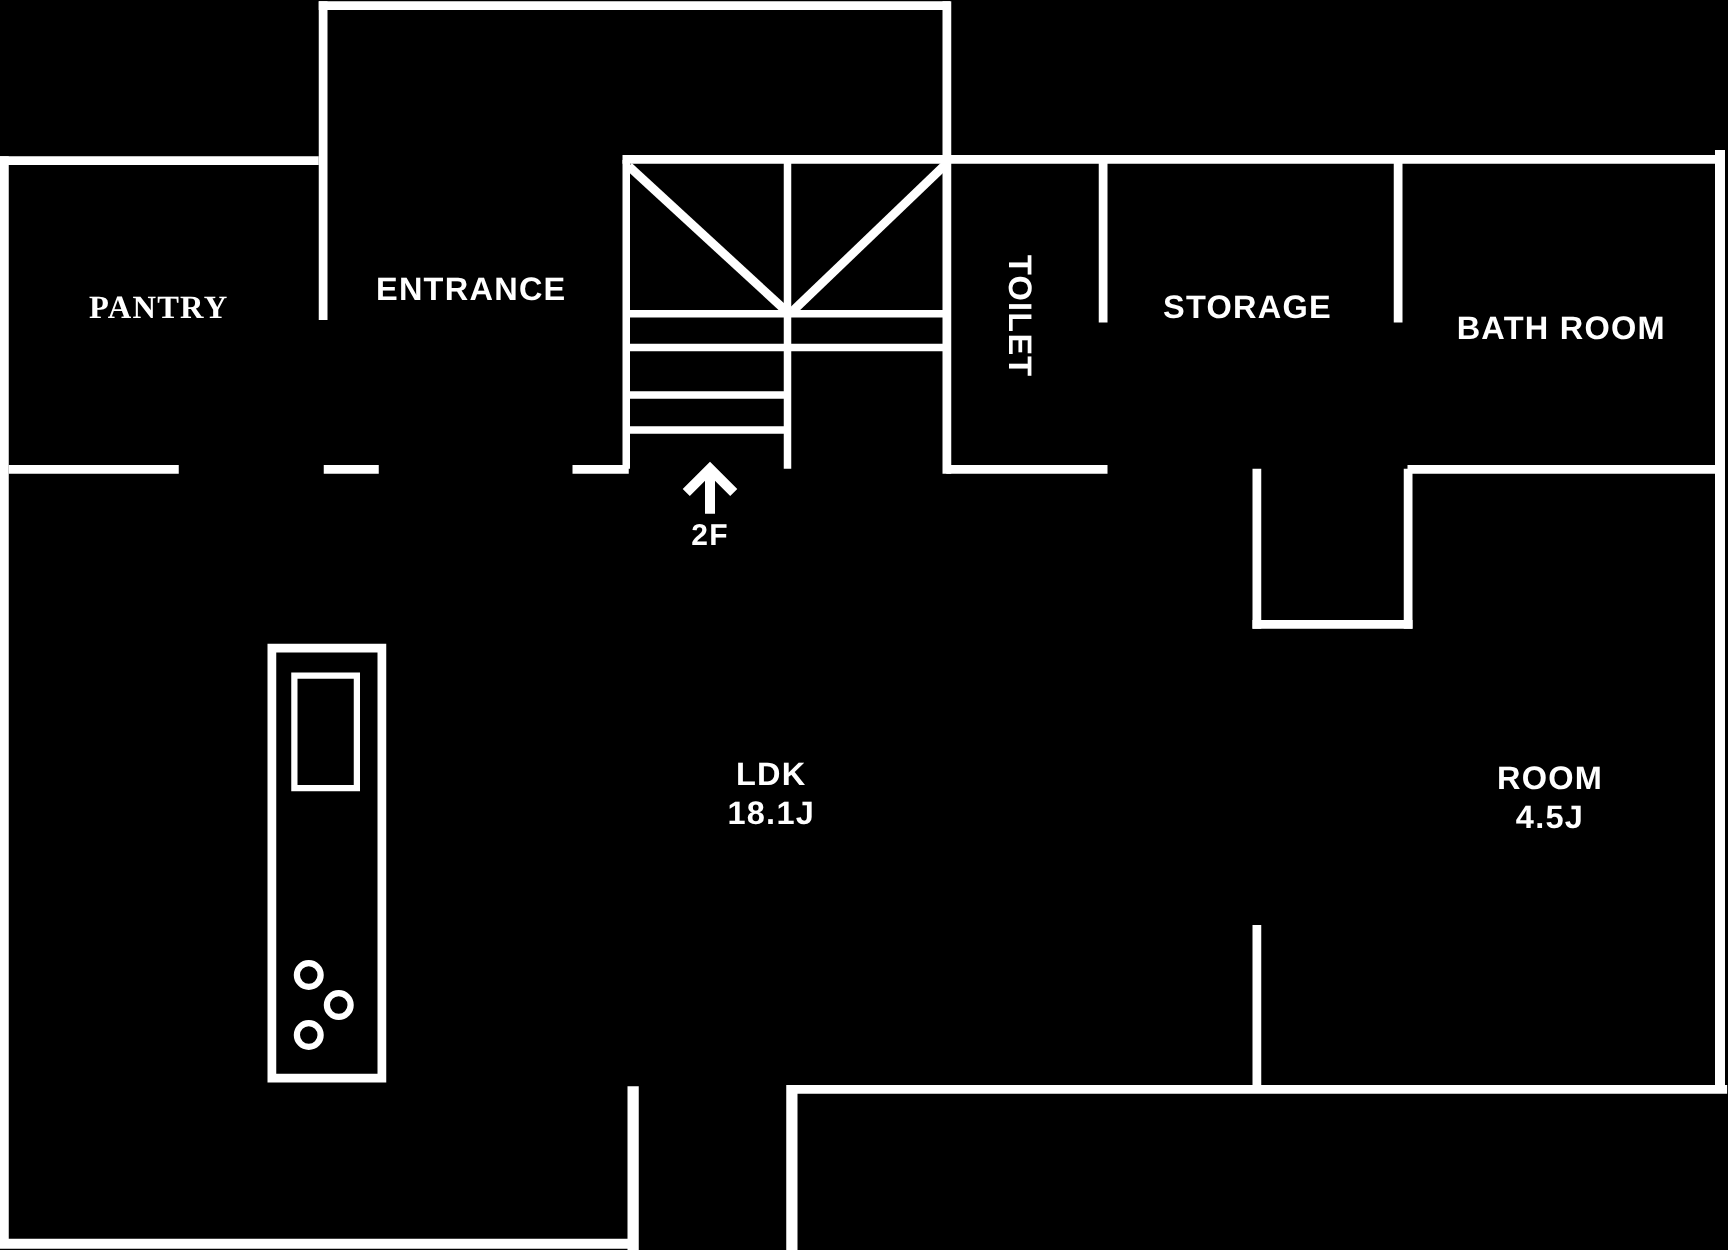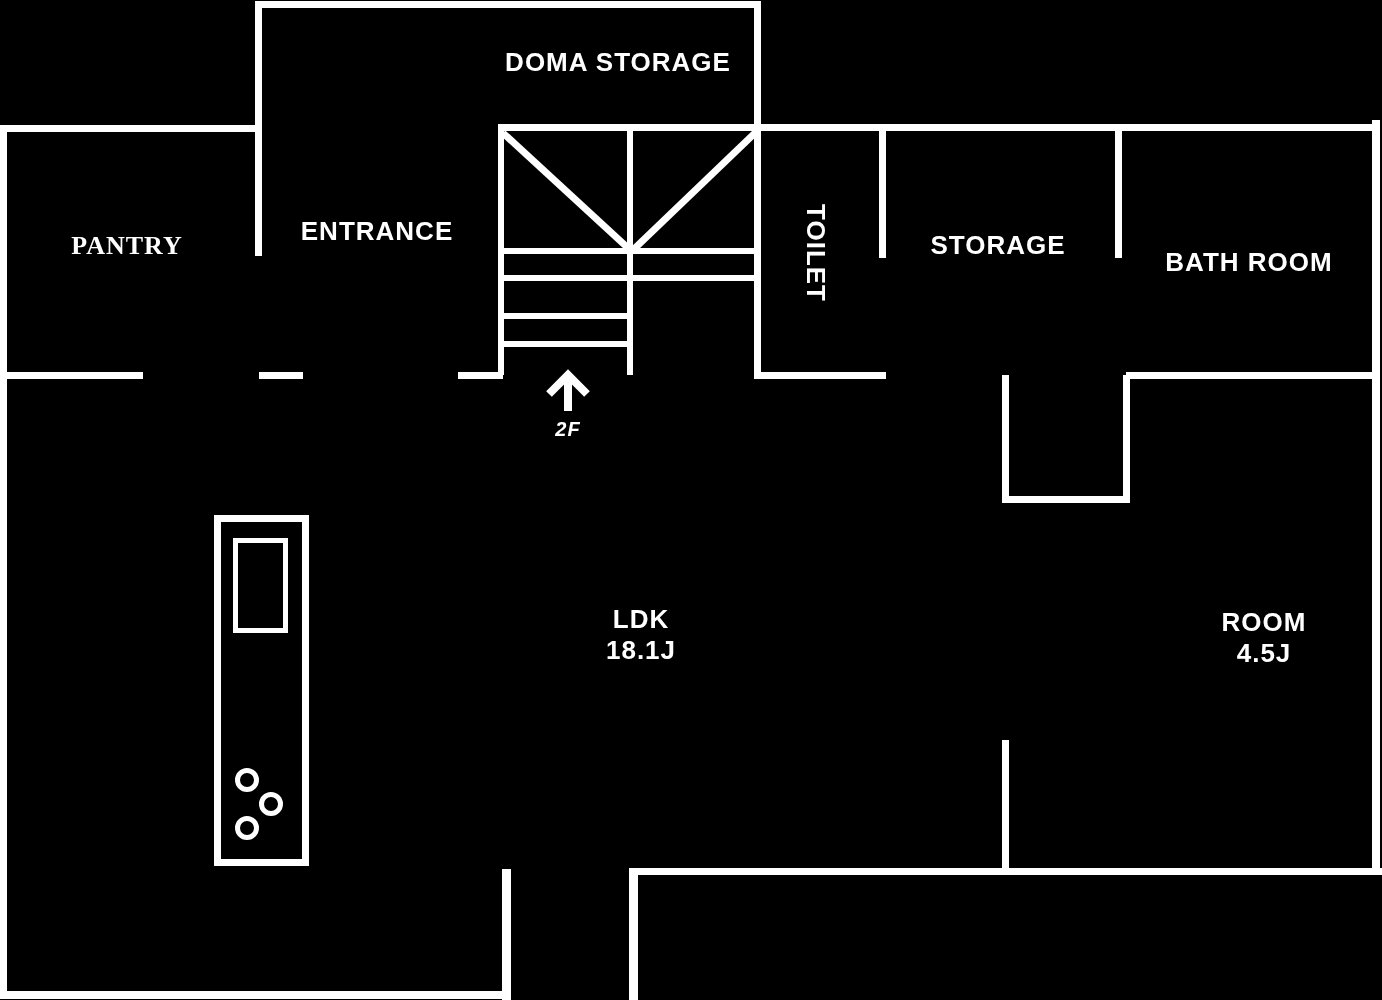--- a/index.html
+++ b/index.html
@@ -16,22 +16,22 @@
     color:#fff;
     font-weight:bold;
     font-size:26px;
     letter-spacing:1px;
     white-space:nowrap;
     transform:translate(-50%,-50%);
     line-height:1;
     text-align:center;
   }
   .lbl.vert{transform:translate(-50%,-50%) rotate(90deg);}
-  .lbl.small{font-size:20px;font-style:italic;}
-  .twoline{line-height:31px;margin-left:24px;}
+  .lbl.small{font-size:24px;}
+  .twoline{line-height:31px;}
   .rect{position:absolute;background:#000;box-sizing:border-box;border:7px solid #fff;}
   .rect.thin{border-width:5px;}
   .burner{position:absolute;width:24px;height:24px;box-sizing:border-box;border:5px solid #fff;border-radius:50%;background:#000;}
   svg{position:absolute;overflow:visible;}
 </style>
 </head>
 <body>
 
 <div id="plan">
 
@@ -79,21 +79,20 @@
   <div class="burner" style="left:259px;top:792px;"></div>
   <div class="burner" style="left:235px;top:816px;"></div>
 
   <svg style="left:541px;top:369px;" width="54" height="44" viewBox="0 0 54 44">
     <polyline points="27,42 27,8" stroke="#fff" stroke-width="8" fill="none"></polyline>
     <polyline points="8,25 27,6 46,25" stroke="#fff" stroke-width="8" fill="none" stroke-linejoin="miter"></polyline>
   </svg>
 
   <div class="lbl" style="left:127px;top:246px;font-family:Liberation Serif, serif;">PANTRY</div>
   <div class="lbl" style="left:377px;top:231px;">ENTRANCE</div>
-  <div class="lbl" style="left:618px;top:62px;">DOMA STORAGE</div>
   <div class="lbl vert" style="left:816px;top:253px;">TOILET</div>
   <div class="lbl" style="left:998px;top:245px;">STORAGE</div>
   <div class="lbl" style="left:1249px;top:246px;margin-top:16px;">BATH ROOM</div>
 
   <div class="lbl twoline" style="left:617px;top:635px;">
     <div>LDK</div>
     <div>18.1J</div>
   </div>
 
   <div class="lbl twoline" style="left:1240px;top:638px;">

